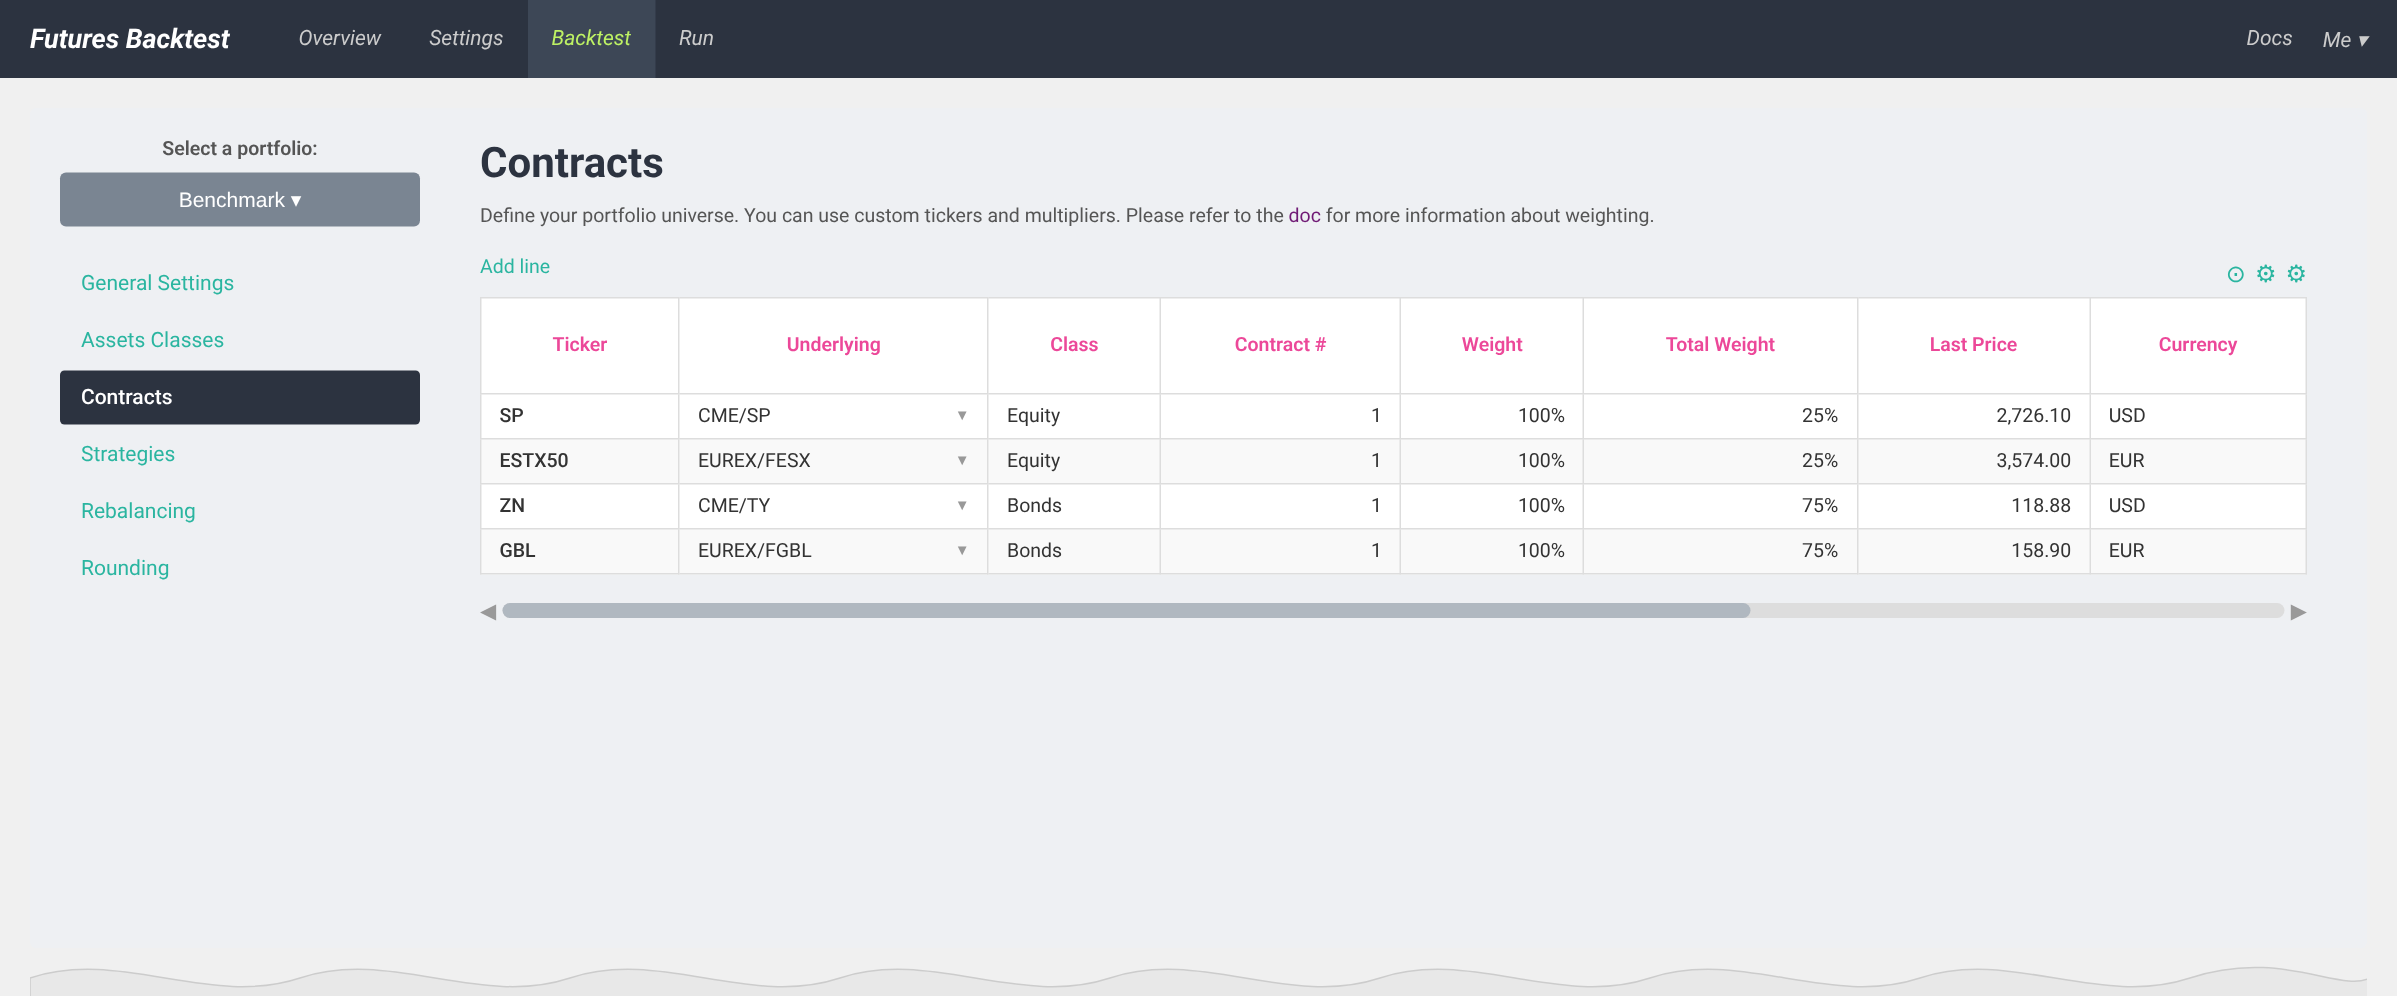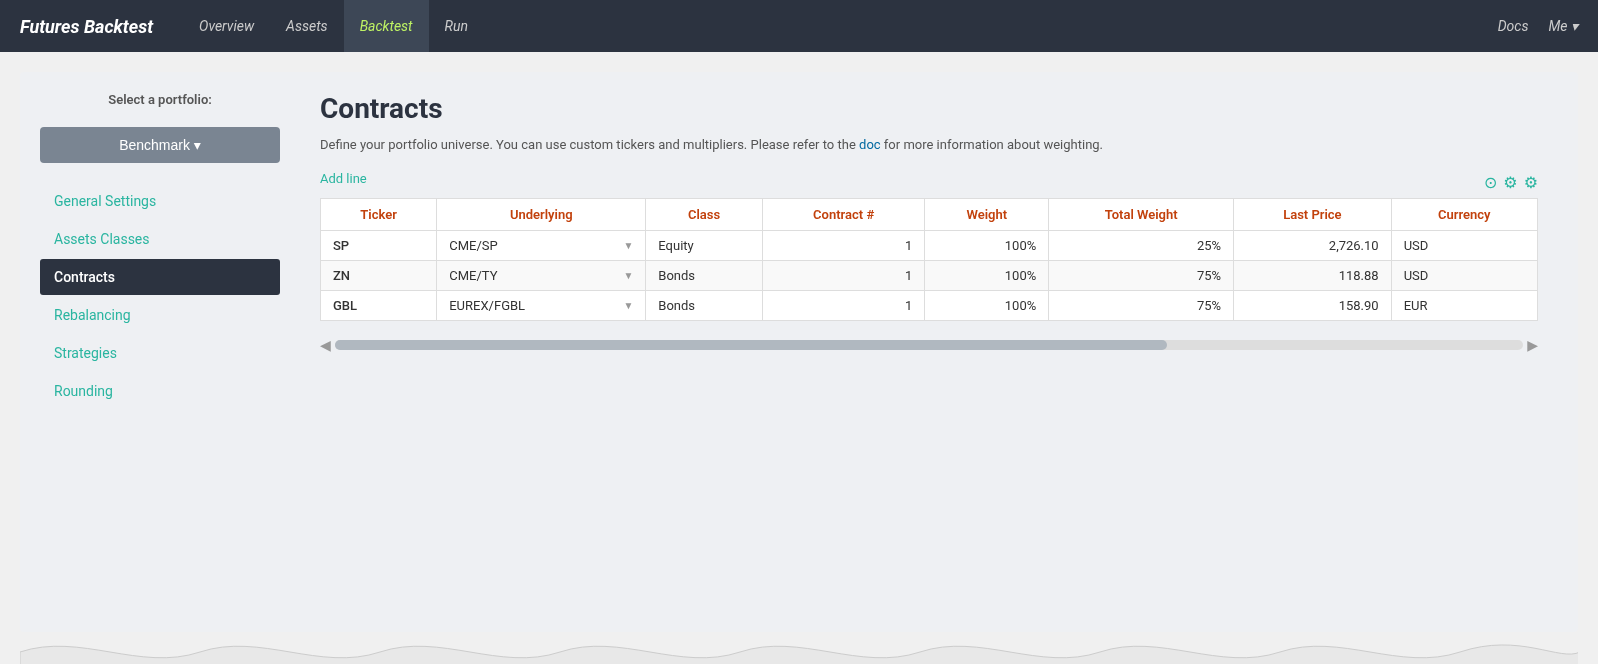--- a/index.html
+++ b/index.html
@@ -76,21 +76,21 @@
     
     .sidebar {
       width: 260px;
       flex-shrink: 0;
       padding-right: 20px;
     }
     .sidebar-label {
       font-size: 13px;
       font-weight: 600;
       color: #555;
-      margin-bottom: 20px;
+      margin-bottom: 8px;
       text-align: center;
     }
     .portfolio-select {
       background: #7a8592;
       color: #fff;
       border: none;
       border-radius: 4px;
       padding: 10px 16px;
       width: 100%;
       font-size: 14px;
@@ -170,24 +170,24 @@
     .contracts-table {
       width: 100%;
       border-collapse: collapse;
       font-size: 13px;
       background: #fff;
       border: 1px solid #ddd;
     }
     .contracts-table th {
       background: #fff;
       border: 1px solid #ddd;
-      padding: 8px 12px;
+      padding: 24px 12px;
       text-align: center;
       font-weight: 600;
-      color: #c2410c;
+      color: #ec4899;
     }
     .contracts-table td {
       border: 1px solid #ddd;
       padding: 7px 12px;
       color: #333;
     }
     .contracts-table td.text-right {
       text-align: right;
     }
     .contracts-table tr:nth-child(even) td {
@@ -267,51 +267,51 @@
       bottom: 0;
     }
   </style>
 </head>
 <body>
 
 <nav class="navbar">
   <span class="navbar-brand">Futures Backtest</span>
   <div class="nav-links">
     <a class="nav-link">Overview</a>
-    <a class="nav-link">Assets</a>
+    <a class="nav-link">Settings</a>
     <a class="nav-link active">Backtest</a>
     <a class="nav-link">Run</a>
   </div>
   <div class="nav-right">
     <a>Docs</a>
     <span class="me-btn">Me ▾</span>
   </div>
 </nav>
 
 <div class="main-content">
   <div class="content-card">
 
     <div class="sidebar">
       <div class="sidebar-label">Select a portfolio:</div>
       <button class="portfolio-select">Benchmark ▾</button>
       <div class="sidebar-nav">
         <a class="sidebar-item">General Settings</a>
         <a class="sidebar-item">Assets Classes</a>
         <a class="sidebar-item active">Contracts</a>
+        <a class="sidebar-item">Strategies</a>
         <a class="sidebar-item">Rebalancing</a>
-        <a class="sidebar-item">Strategies</a>
         <a class="sidebar-item">Rounding</a>
       </div>
     </div>
 
     <div class="panel">
       <h1 class="panel-title">Contracts</h1>
       <p class="panel-desc">
         <span>Define your portfolio universe. You can use custom tickers and multipliers. Please refer to the</span>
-        <a style="color:#0369a1;text-decoration:none;">doc</a>
+        <a style="color:#701a75;text-decoration:none;">doc</a>
         <span>for more information about weighting.</span>
       </p>
 
       <div class="table-toolbar">
         <span class="add-line">Add line</span>
         <div class="table-icons">
           <span class="table-icon">⊙</span>
           <span class="table-icon">⚙</span>
           <span class="table-icon">⚙</span>
         </div>
@@ -340,20 +340,35 @@
         </div>
       </td>
       <td>Equity</td>
       <td class="text-right">1</td>
       <td class="text-right">100%</td>
       <td class="text-right">25%</td>
       <td class="text-right">2,726.10</td>
       <td>USD</td>
     </tr>
             <tr>
+      <td class="ticker-cell">ESTX50</td>
+      <td>
+        <div class="underlying-cell">
+          <span>EUREX/FESX</span>
+          <span class="dropdown-arrow">▼</span>
+        </div>
+      </td>
+      <td>Equity</td>
+      <td class="text-right">1</td>
+      <td class="text-right">100%</td>
+      <td class="text-right">25%</td>
+      <td class="text-right">3,574.00</td>
+      <td>EUR</td>
+    </tr>
+            <tr>
       <td class="ticker-cell">ZN</td>
       <td>
         <div class="underlying-cell">
           <span>CME/TY</span>
           <span class="dropdown-arrow">▼</span>
         </div>
       </td>
       <td>Bonds</td>
       <td class="text-right">1</td>
       <td class="text-right">100%</td>

